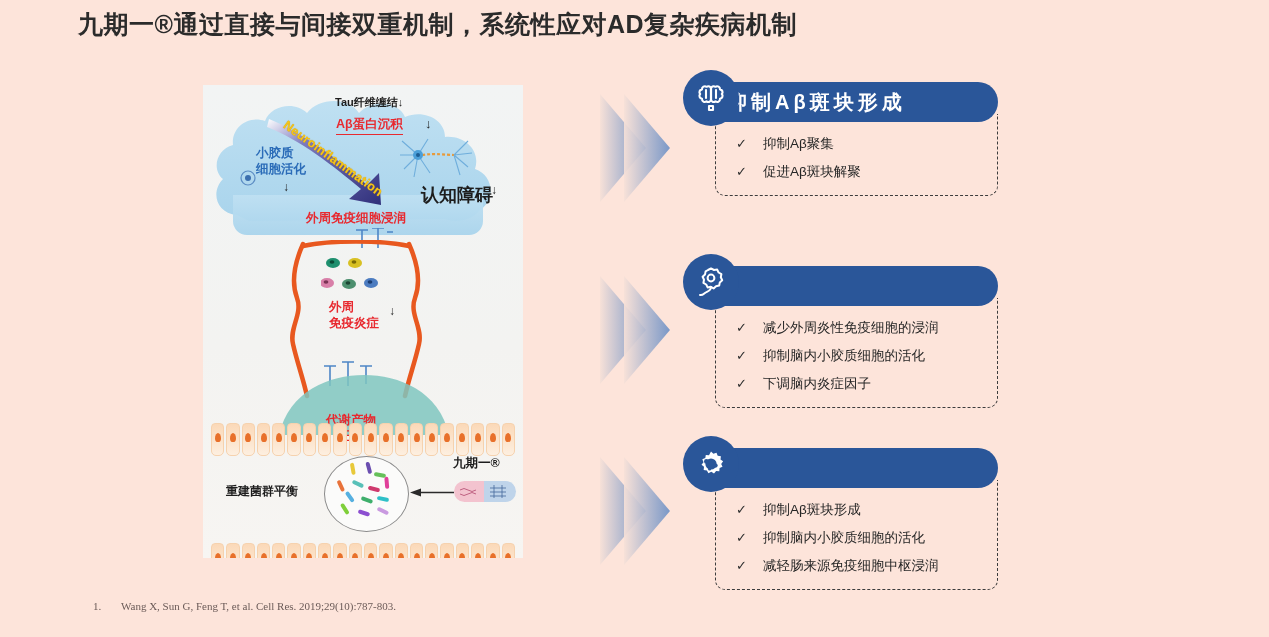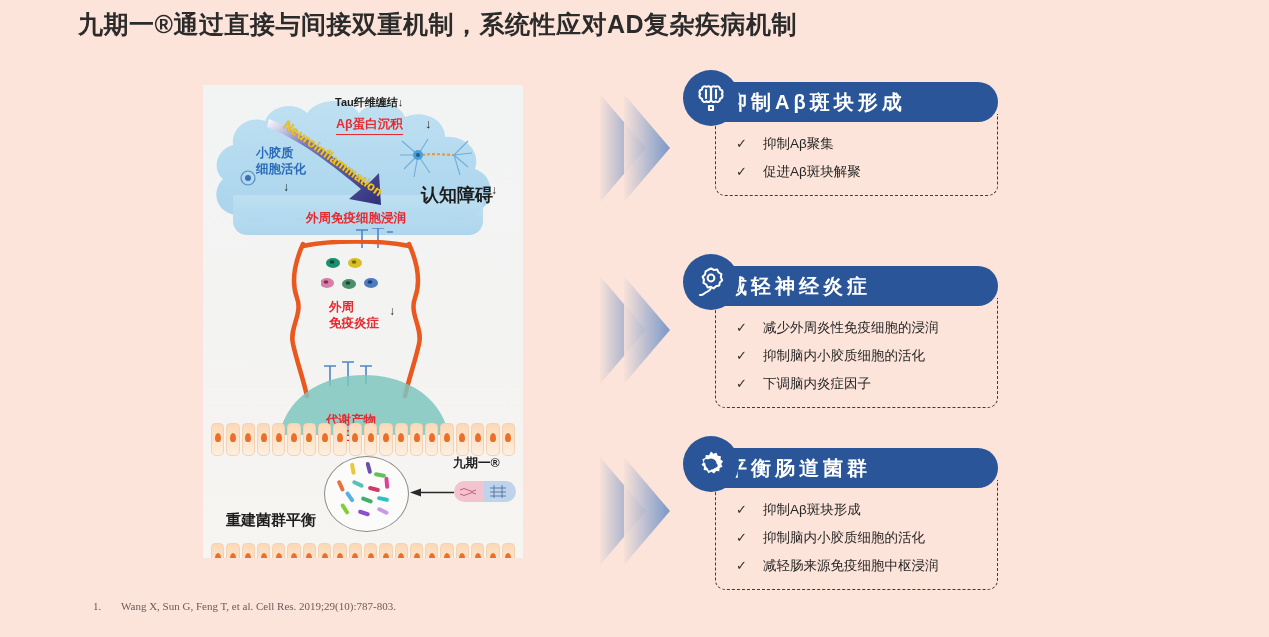--- a/index.html
+++ b/index.html
@@ -279,21 +279,21 @@
         <path d="M6,9 q4,-3 8,0 t8,0"></path>
           <path d="M6,13 q4,3 8,0 t8,0"></path>
       </g>
       <g stroke="#45679B" stroke-width="1" fill="none" opacity=".8">
         <path d="M36,7 h16 M36,11 h16 M36,15 h16 M40,4 v13 M48,4 v13"></path>
       </g>
     </svg>
   </div>
 
   <div class="lbl lbl-dark" style="left:250px;top:370px;font-size:12.5px;">九期一®</div>
-  <div class="lbl lbl-dark" style="left:23px;top:398px;font-size:15px;margin-top:28px;">重建菌群平衡</div>
+  <div class="lbl lbl-dark" style="left:23px;top:398px;font-size:12px;">重建菌群平衡</div>
 </div>
 
 <svg class="chev" style="left:600px;top:92px;" viewBox="0 0 78 112">
   <defs>
     <linearGradient id="cg" x1="0" y1="0" x2="1" y2="0">
       <stop offset="0%" stop-color="#F7E1D8"></stop>
         <stop offset="100%" stop-color="#6E91C6"></stop>
     </linearGradient>
   </defs>
   <path d="M0,2 L46,56 L0,110 Z" fill="url(#cg)"></path>
@@ -340,21 +340,20 @@
   <div class="card-head">
     <div class="card-head-icon">
       <svg width="30" height="30" viewBox="0 0 30 30">
         <g fill="none" stroke="#FFFFFF" stroke-width="2" stroke-linecap="round" stroke-linejoin="round">
           <path d="M12,3 l3,-1.6 l3,1.6 l3.2,-0.4 l1.4,2.9 l2.8,1.6 l-0.6,3.2 l1.4,2.9 l-2.4,2.2 l-0.6,3.2 l-3.2,0.6 l-2.4,2.2 l-2.8,-1.6 l-3.2,0.6 l-1.4,-2.9 l-2.8,-1.6 l0.6,-3.2 l-1.4,-2.9 l2.4,-2.2 l0.6,-3.2 Z"></path>
           <circle cx="15" cy="11" r="3.4"></circle>
           <path d="M15,20 C15,24 11,24.5 9,26 C7,27.5 6.5,28.5 4,28"></path>
         </g>
       </svg>
     </div>
-    <div class="card-title">减轻神经炎症</div>
   </div>
   <div class="card-body">
     <div class="card-body-inner">
       <div class="bullet">
         <span class="check">✓</span>
         <span>减少外周炎性免疫细胞的浸润</span>
       </div>
       <div class="bullet">
         <span class="check">✓</span>
         <span>抑制脑内小胶质细胞的活化</span>
@@ -373,21 +372,20 @@
       <svg width="30" height="30" viewBox="0 0 30 30">
         <g fill="#FFFFFF">
           <path d="M15,2.5 l2.4,2.2 l3.1,-0.9 l1.2,3 l3.2,0.4 l-0.4,3.2 l2.6,1.9 l-1.9,2.6 l1.3,2.9 l-2.9,1.3 l-0.3,3.2 l-3.2,-0.2 l-2.1,2.4 l-2.7,-1.7 l-2.9,1.4 l-1.5,-2.8 l-3.2,-0.4 l0.3,-3.2 l-2.5,-2 l2,-2.5 l-1.2,-3 l3,-1.2 l0.5,-3.2 l3.2,0.3 Z"></path>
           <circle cx="15" cy="15" r="5.6" fill="#2A5699"></circle>
         </g>
         <circle cx="10.4" cy="12.4" r="2.4" fill="#2A5699"></circle>
         <circle cx="19.6" cy="16.6" r="2.1" fill="#2A5699"></circle>
         <circle cx="13.6" cy="20" r="1.6" fill="#2A5699"></circle>
       </svg>
     </div>
-    <div class="card-title">平衡肠道菌群</div>
   </div>
   <div class="card-body">
     <div class="card-body-inner">
       <div class="bullet">
         <span class="check">✓</span>
         <span>抑制Aβ斑块形成</span>
       </div>
       <div class="bullet">
         <span class="check">✓</span>
         <span>抑制脑内小胶质细胞的活化</span>

